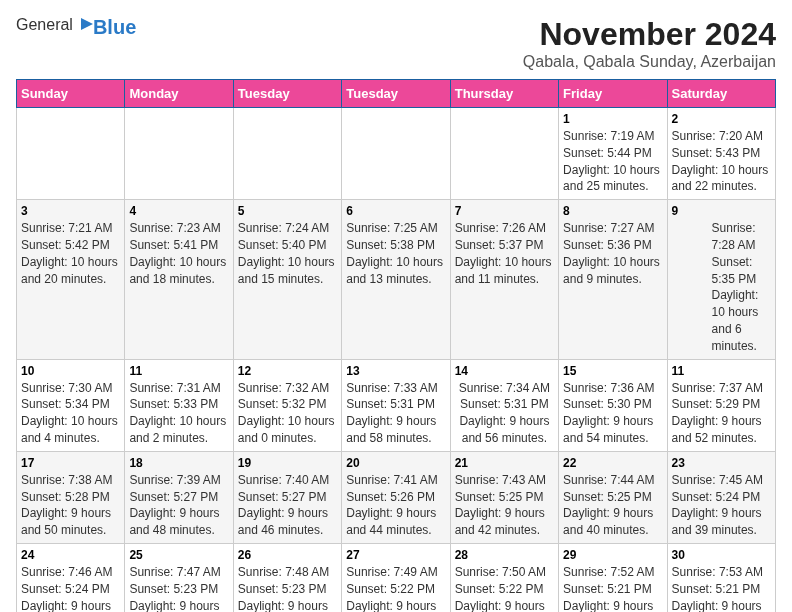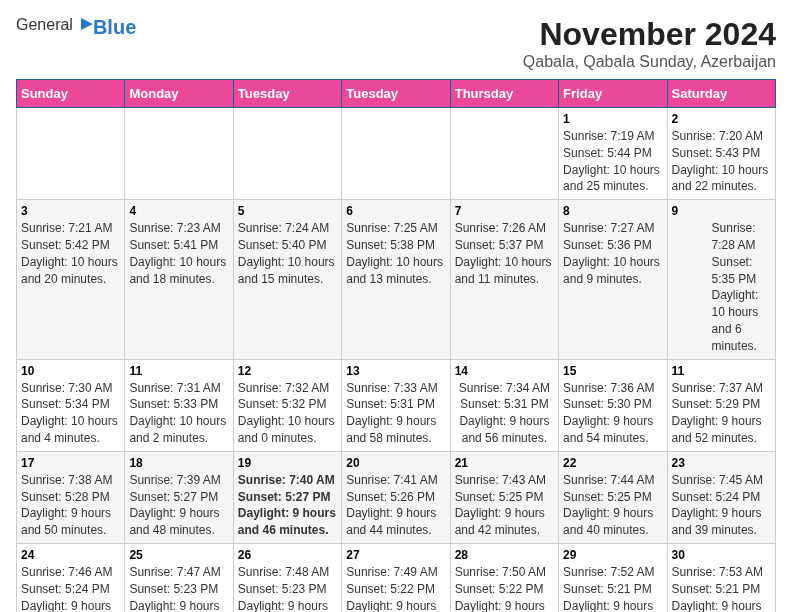--- a/index.html
+++ b/index.html
@@ -224,21 +224,21 @@
 Daylight: 9 hours and 50 minutes.</div>
         </td>
         <td>
           <div class="day-num">18</div>
           <div class="day-info" style="white-space: pre-line;">Sunrise: 7:39 AM
 Sunset: 5:27 PM
 Daylight: 9 hours and 48 minutes.</div>
         </td>
         <td>
           <div class="day-num">19</div>
-          <div class="day-info" style="white-space: pre-line; font-weight: bold;">Sunrise: 7:40 AM
+          <div class="day-info" style="white-space: pre-line;">Sunrise: 7:40 AM
 Sunset: 5:27 PM
 Daylight: 9 hours and 46 minutes.</div>
         </td>
         <td>
           <div class="day-num">20</div>
           <div class="day-info" style="white-space: pre-line;">Sunrise: 7:41 AM
 Sunset: 5:26 PM
 Daylight: 9 hours and 44 minutes.</div>
         </td>
         <td>

